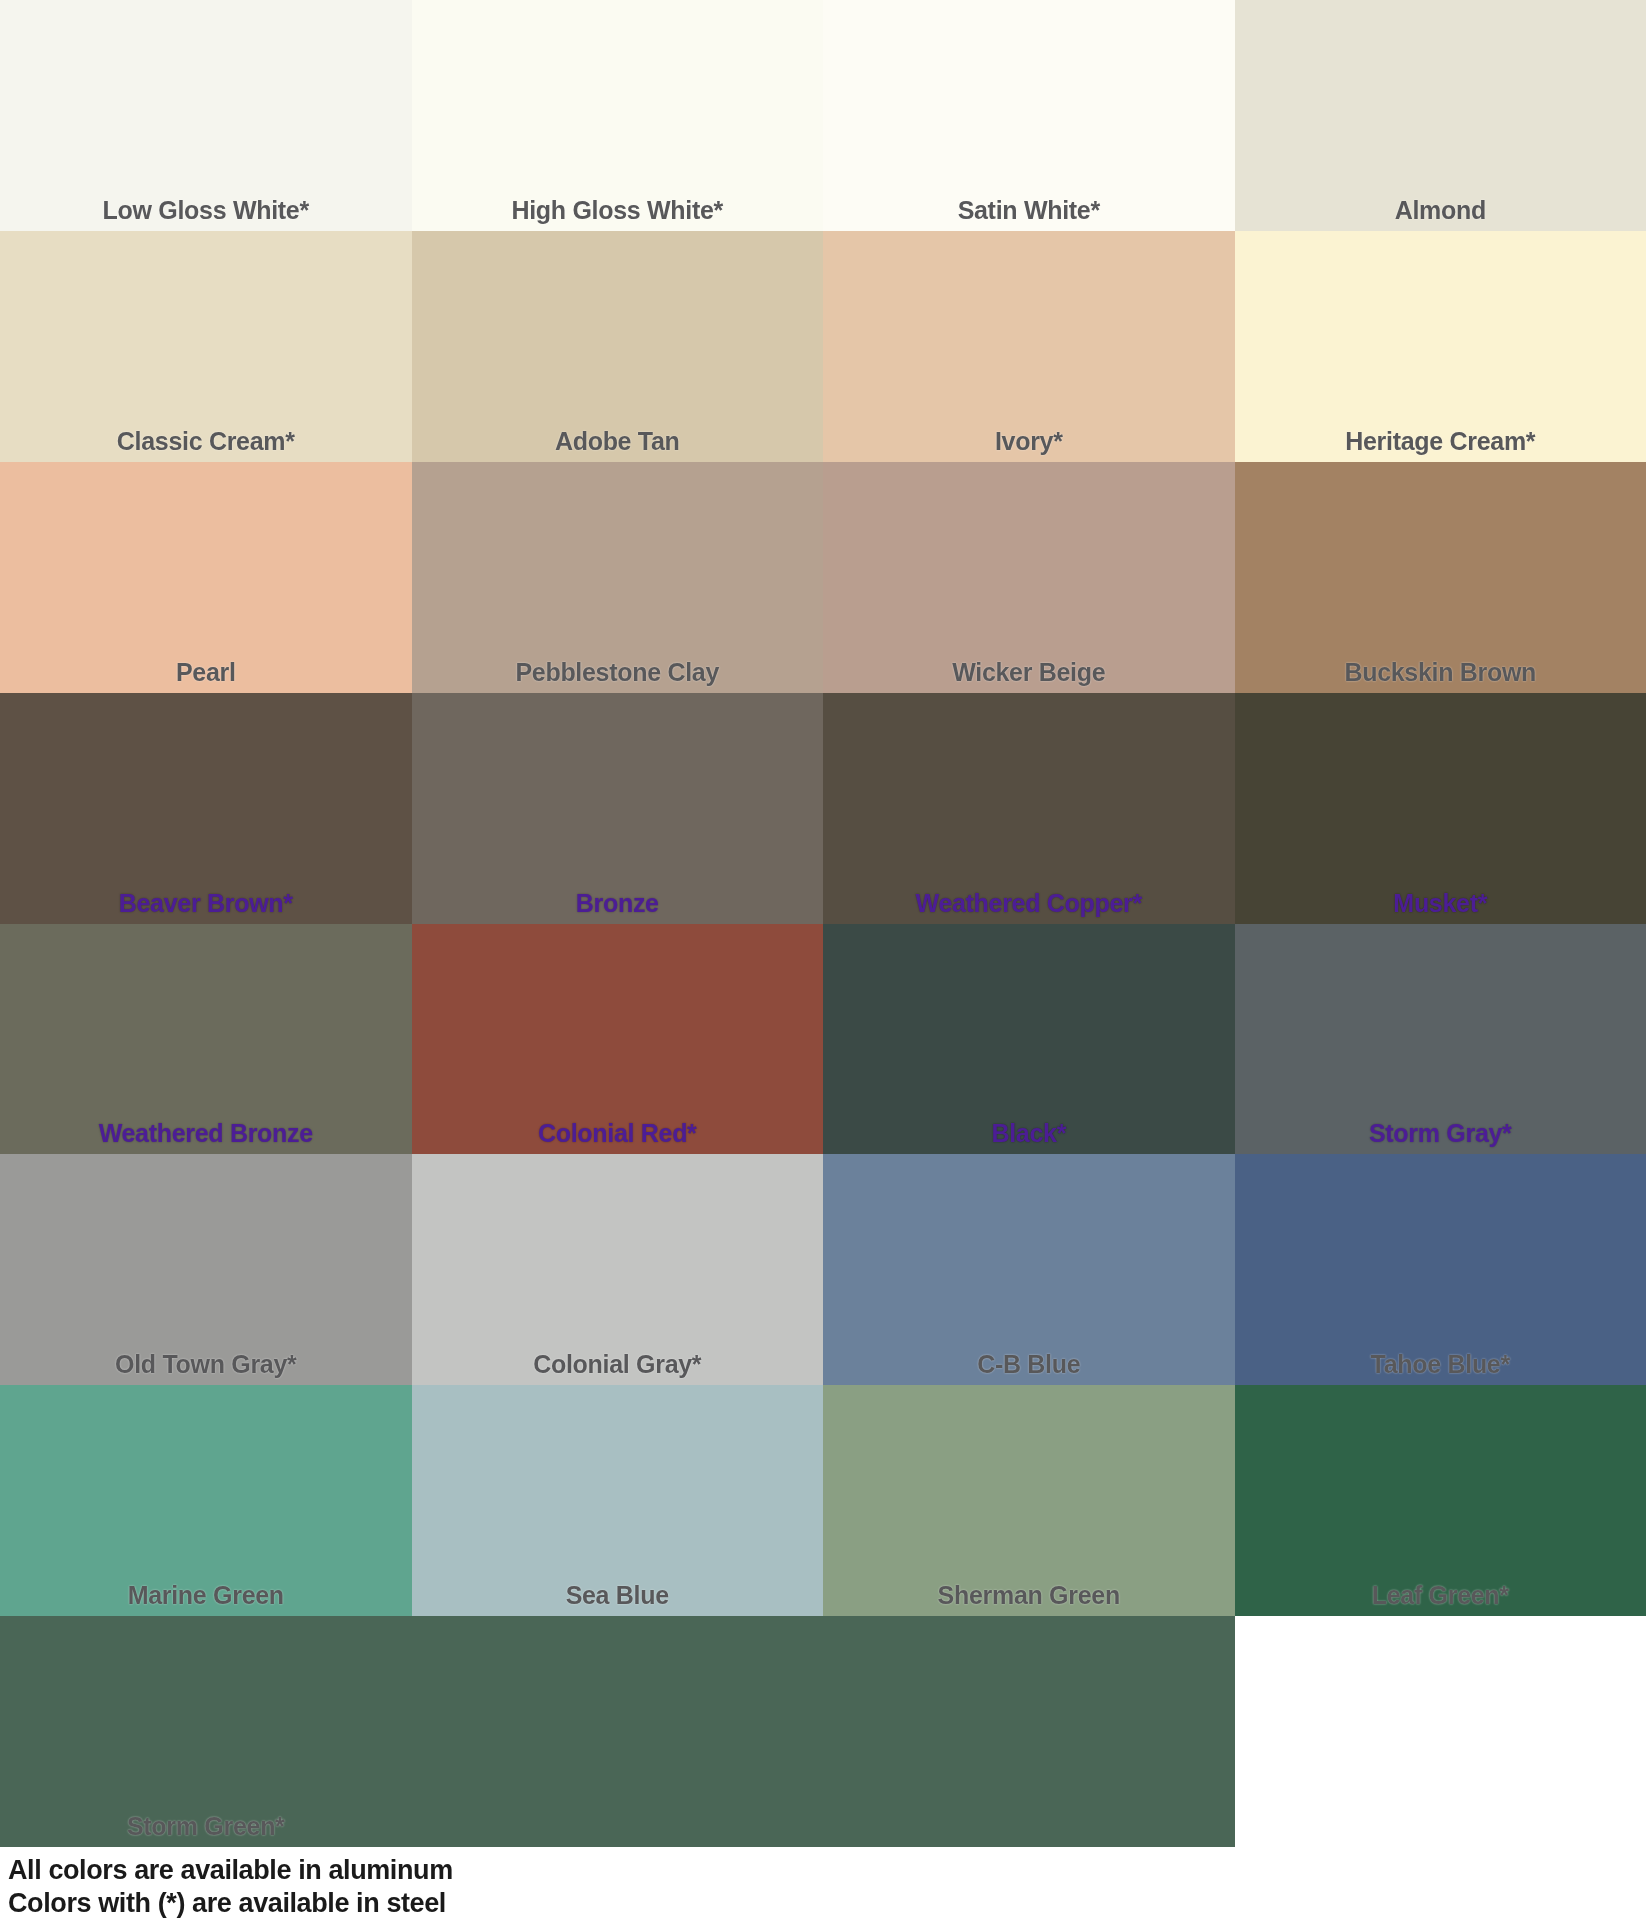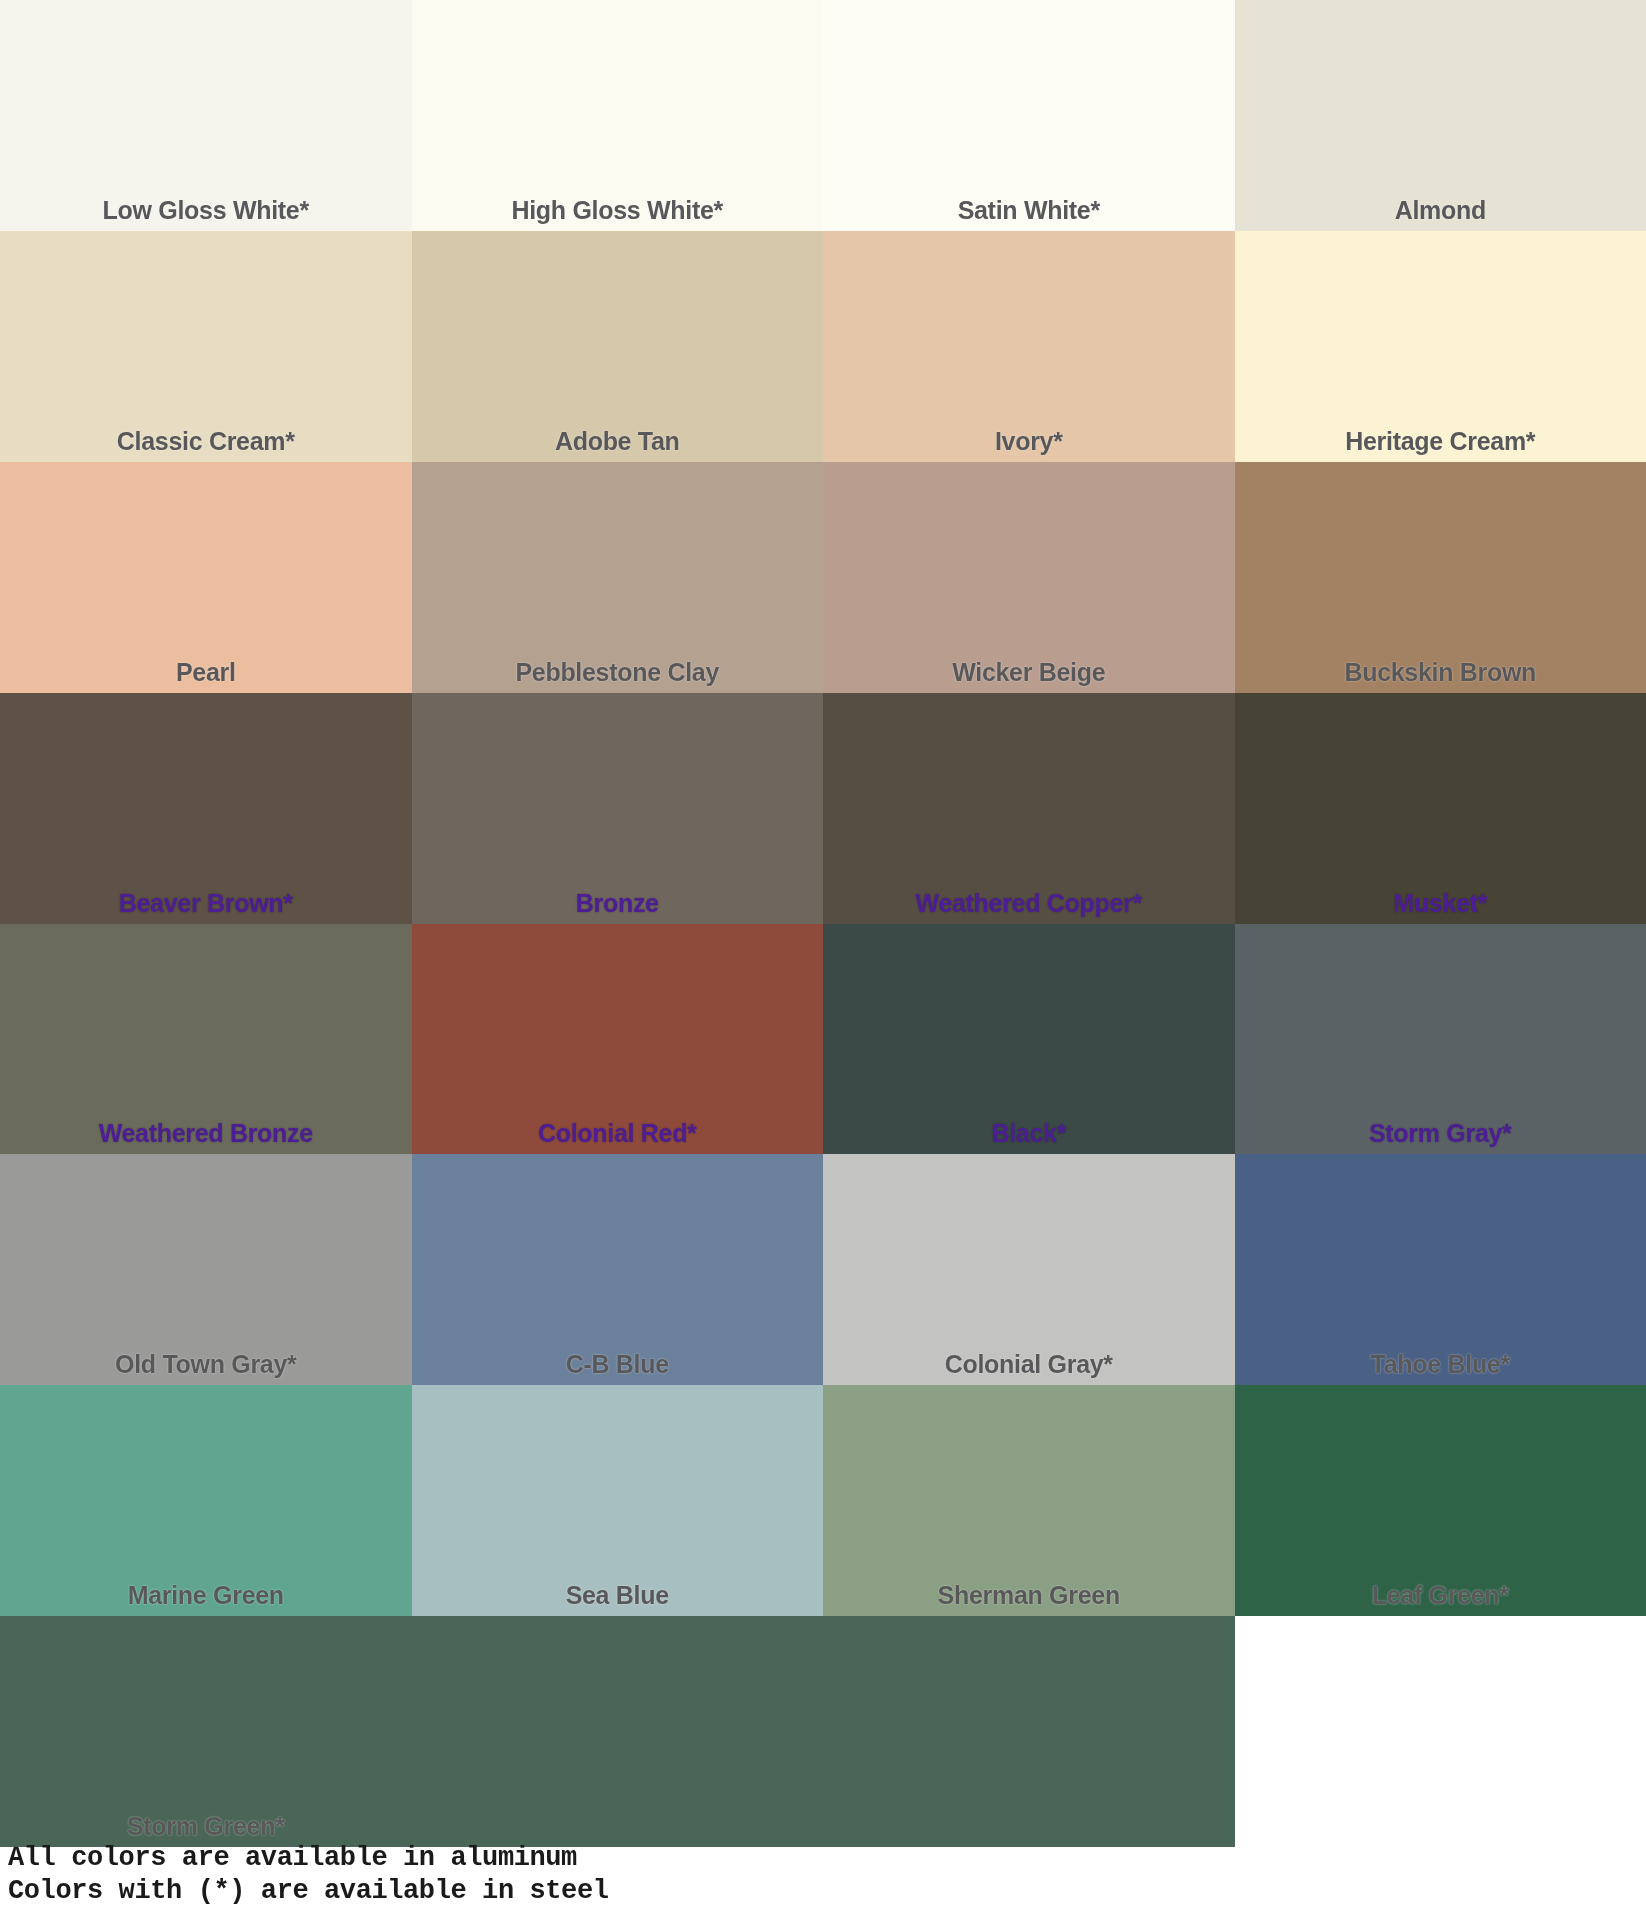--- a/index.html
+++ b/index.html
@@ -51,28 +51,27 @@
     letter-spacing: -0.3px;
     color: #58585a;
     line-height: 1;
     white-space: nowrap;
     text-shadow: 0 0 2px rgba(255,255,255,0.55);
   }
   .cell-label.light { color: #4c1d95; text-shadow: 0 0 2px rgba(0,0,0,0.35); }
   .footer {
     position: absolute;
     left: 8px;
-    bottom: 12px;
+    bottom: 0;
     width: 620px;
     color: #1a1a1a;
     font-size: 27px;
     font-weight: bold;
     line-height: 1.22;
     letter-spacing: -0.4px;
-    font-family: Liberation Mono, monospace;
   }
   .footer-line { display: block; white-space: nowrap; }
 </style>
 </head>
 <body>
 
 <div id="sheet">
 
   <div class="grid" id="swatch-grid">
       <div class="cell">
@@ -153,26 +152,26 @@
       </div>
       <div class="cell">
         <div class="swatch" style="background: rgb(91, 98, 101);"></div>
         <div class="cell-label light">Storm Gray*</div>
       </div>
       <div class="cell">
         <div class="swatch" style="background: rgb(154, 154, 152);"></div>
         <div class="cell-label">Old Town Gray*</div>
       </div>
       <div class="cell">
+        <div class="swatch" style="background: rgb(195, 196, 194);"></div>
+        <div class="cell-label">Colonial Gray*</div>
+      </div>
+      <div class="cell">
         <div class="swatch" style="background: rgb(107, 129, 155);"></div>
         <div class="cell-label">C-B Blue</div>
-      </div>
-      <div class="cell">
-        <div class="swatch" style="background: rgb(195, 196, 194);"></div>
-        <div class="cell-label">Colonial Gray*</div>
       </div>
       <div class="cell">
         <div class="swatch" style="background: rgb(74, 97, 133);"></div>
         <div class="cell-label">Tahoe Blue*</div>
       </div>
       <div class="cell">
         <div class="swatch" style="background: rgb(95, 165, 143);"></div>
         <div class="cell-label">Marine Green</div>
       </div>
       <div class="cell">

